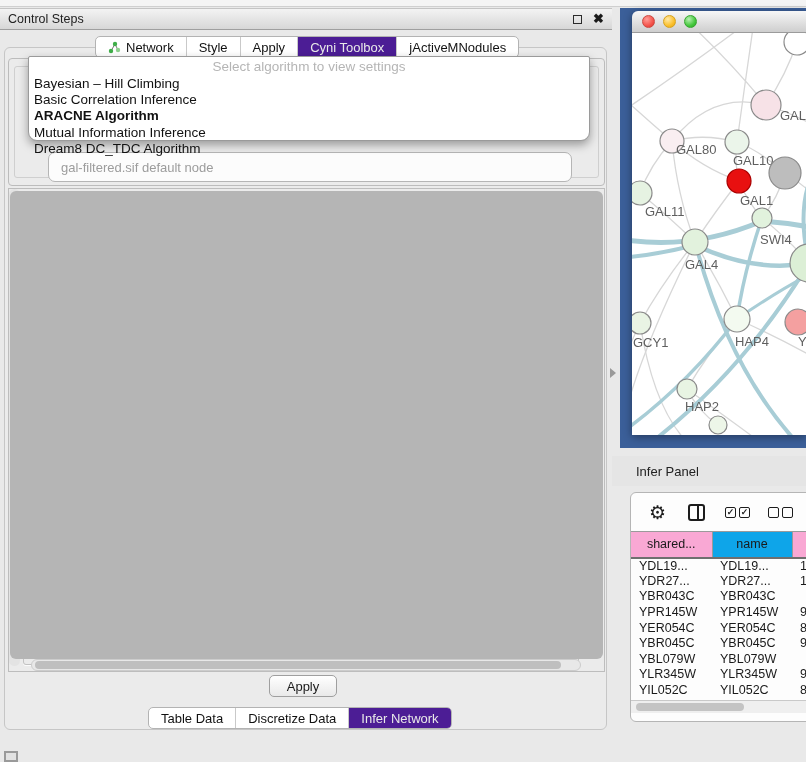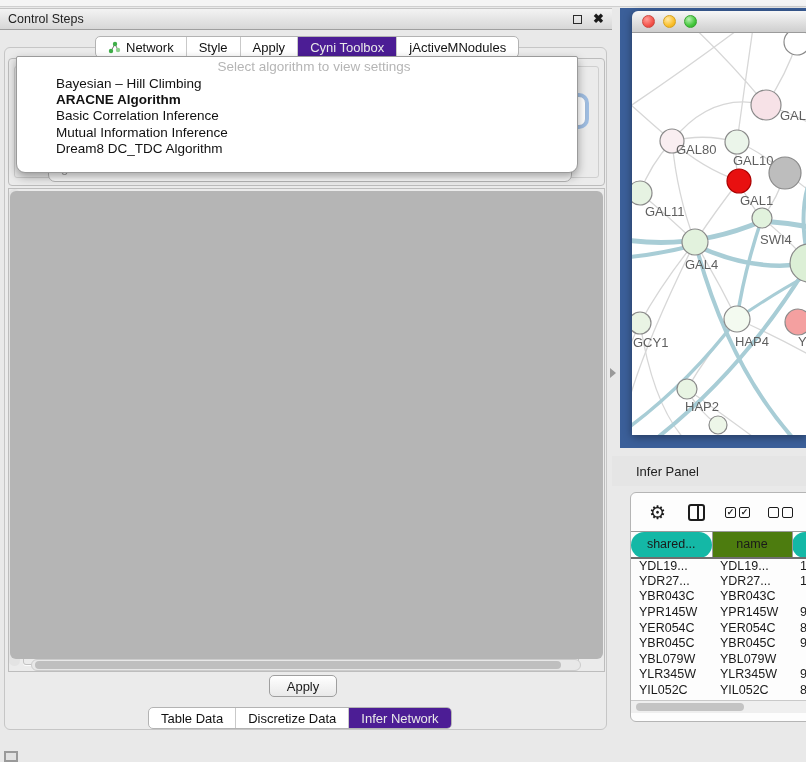--- a/index.html
+++ b/index.html
@@ -45,25 +45,24 @@
     box-shadow:0 0 0 3px rgba(95,150,215,.55);
   }
   .net-combo {
     left:48px; top:152px; width:524px; height:30px; background:#fcfcfc;
     border:1px solid #b5b5b5; border-radius:7px;
     display:flex; align-items:center; padding-left:12px; font-size:13px; color:#9c9c9c;
   }
 
   
   .algo-popup {
-    left:16px; top:56px; width:562px; height:117px; background:#ffffff;
+    left:28px; top:56px; width:562px; height:85px; background:#ffffff;
     border:1px solid #9a9a9a; border-radius:2px 2px 9px 9px;
     box-shadow:0 4px 10px rgba(0,0,0,.35); z-index:30; font-size:13.5px;
     padding-top:1px;
-    padding-left:34px;
   }
   .algo-prompt { text-align:center; color:#b5b5b5; height:18px; line-height:18px; }
   .algo-item { height:16.2px; line-height:16.2px; padding-left:5px; color:#111; }
   .algo-item.bold { font-weight:bold; }
 
   
   .settings-outer { left:8px; top:188px; width:597px; height:484px; background:#ebebeb; border:1px solid #bdbdbd; }
   .vscroll { right:3px; top:3px; width:11px; height:477px; background:#e3e3e3; border-radius:6px; }
   .vscroll .thumb { position:absolute; left:1px; right:1px; top:2px; bottom:12px; background:#b5b5b5; border-radius:6px; }
 
@@ -122,22 +121,22 @@
   .table-box { left:630px; top:492px; width:200px; height:230px; background:#fdfdfd; border:1px solid #b5b5b5; border-radius:6px; overflow:hidden; }
   .tb-toolbar { height:38px; display:flex; align-items:center; gap:0; padding-left:18px; }
   .gear { font-size:19px; color:#1c1c1c; margin-right:22px; }
   .cols-ic { width:17px; height:17px; border:2px solid #1c1c1c; border-radius:3px; position:relative; margin-right:20px; }
   .cols-ic::after { content:""; position:absolute; left:50%; top:0; bottom:0; width:2px; background:#1c1c1c; }
   .cb-pair { display:flex; gap:3px; margin-right:18px; }
   .cb { width:11px; height:11px; border:1.7px solid #1c1c1c; border-radius:2px; font-size:9px; line-height:9px; text-align:center; color:#1c1c1c; font-weight:bold; }
 
   table.net-table { border-collapse:collapse; table-layout:fixed; width:220px; font-size:12.5px; }
   .net-table th { height:26px; font-weight:normal; border-bottom:2px solid #6f6f6f; border-right:1px solid #9a9a9a; border-top:1px solid #9a9a9a; }
-  .net-table th.blue { background:#14b8a6;border-radius:13px; }
-  .net-table th.gray { background:#4d7c0f; }
+  .net-table th.blue { background:#f9a8d4; }
+  .net-table th.gray { background:#0ea5e9; }
   .net-table td { height:15.6px; padding-left:8px; white-space:nowrap; overflow:hidden; }
   .tb-hscroll { position:absolute; left:0; right:0; bottom:8px; height:13px; background:#efefef; border-top:1px solid #c9c9c9; }
   .tb-hscroll .thumb { position:absolute; left:5px; top:2px; height:8px; width:108px; background:#c4c4c4; border-radius:5px; }
 
   .splitter-arrow { left:610px; top:368px; width:0; height:0; border-top:5px solid transparent; border-bottom:5px solid transparent; border-left:6px solid #9a9a9a; }
 
   svg text { font-family:"Liberation Sans", sans-serif; }
 </style>
 </head>
 <body>
@@ -181,22 +180,22 @@
       <span>Cyni Toolbox</span>
     </div>
   <div class="tab">
       <span>jActiveMNodules</span>
     </div>
 </div>
 
 <div class="abs algo-popup">
   <div class="algo-prompt">Select algorithm to view settings</div>
   <div class="algo-item">Bayesian – Hill Climbing</div>
+  <div class="algo-item">Basic Correlation Inference</div>
   <div class="algo-item bold">ARACNE Algorithm</div>
-  <div class="algo-item">Basic Correlation Inference</div>
   <div class="algo-item">Mutual Information Inference</div>
   <div class="algo-item">Dream8 DC_TDC Algorithm</div>
 </div>
 
 <div class="abs settings-outer">
 
   <div class="group" style="left:14px;top:8px;width:556px;height:468px;">
     <span class="legend black">Cyni Algorithm Settings</span>
   </div>
 

